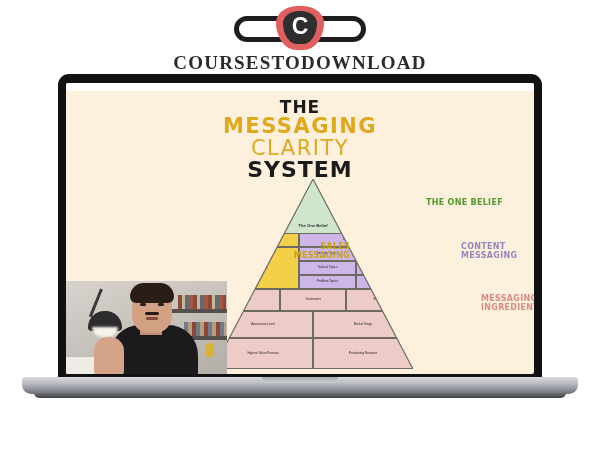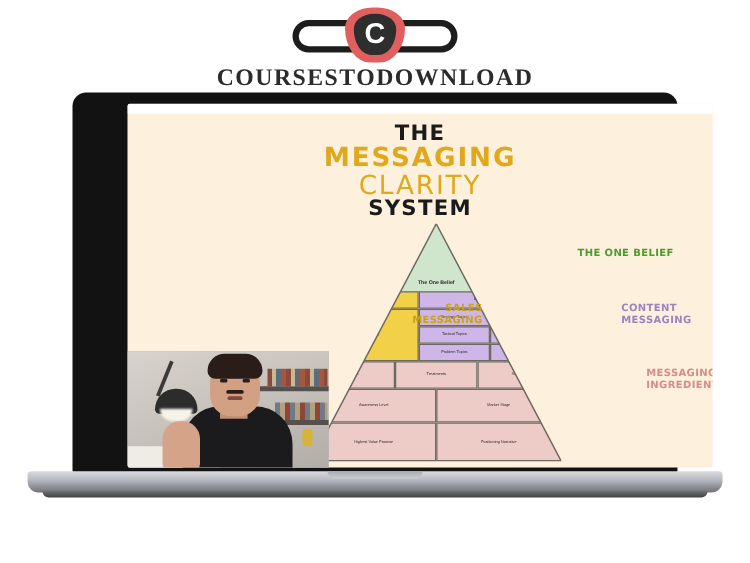--- a/index.html
+++ b/index.html
@@ -49,21 +49,20 @@
   #laptop{position:absolute;left:0;top:74px;width:600px;height:350px;}
   #lid{
     position:absolute;left:58px;top:0px;width:484px;height:305px;
     background:#121212;border-radius:11px 11px 3px 3px;
     box-sizing:border-box;padding:9px 8px 5px 8px;
   }
   #screen{
     position:relative;width:100%;height:100%;
     background:#fdf1de;overflow:hidden;
     border-radius:2px;
-    margin-left:36px;
   }
   #screen-topstrip{
     position:absolute;left:0;top:0;width:100%;height:8px;background:#ffffff;
   }
   #base{
     position:absolute;left:22px;top:303px;width:556px;height:17px;
     background:linear-gradient(180deg,#d9dade 0%,#b9bcc2 38%,#8f9298 72%,#6e7176 100%);
     border-radius:3px 3px 9px 9px;
   }
   #base-notch{
@@ -78,21 +77,21 @@
   }
 
   
   #slide-title{
     position:absolute;left:0;top:16px;width:100%;text-align:center;
     font-family:"DejaVu Sans", sans-serif;line-height:1.02;
   }
   .t-the{font-size:17px;font-weight:bold;color:#1b1b1b;letter-spacing:1px;display:block;}
   .t-msg{font-size:21px;font-weight:bold;color:#e0a91d;letter-spacing:1.5px;display:block;}
   .t-cla{font-size:21px;font-weight:normal;color:#e0a91d;letter-spacing:1.5px;display:block;}
-  .t-sys{font-size:17px;font-weight:bold;color:#1b1b1b;letter-spacing:1px;display:block;}
+  .t-sys{font-size:22px;font-weight:bold;color:#1b1b1b;letter-spacing:1px;display:block;}
 
   
   #pyramid-wrap{
     position:absolute;left:147px;top:96px;width:200px;height:190px;
   }
   #pyr-clip{
     position:absolute;left:0;top:0;width:200px;height:190px;
     clip-path:polygon(50% 0%, 100% 100%, 0% 100%);
   }
   .band{position:absolute;left:0;width:200px;box-sizing:border-box;display:flex;}

